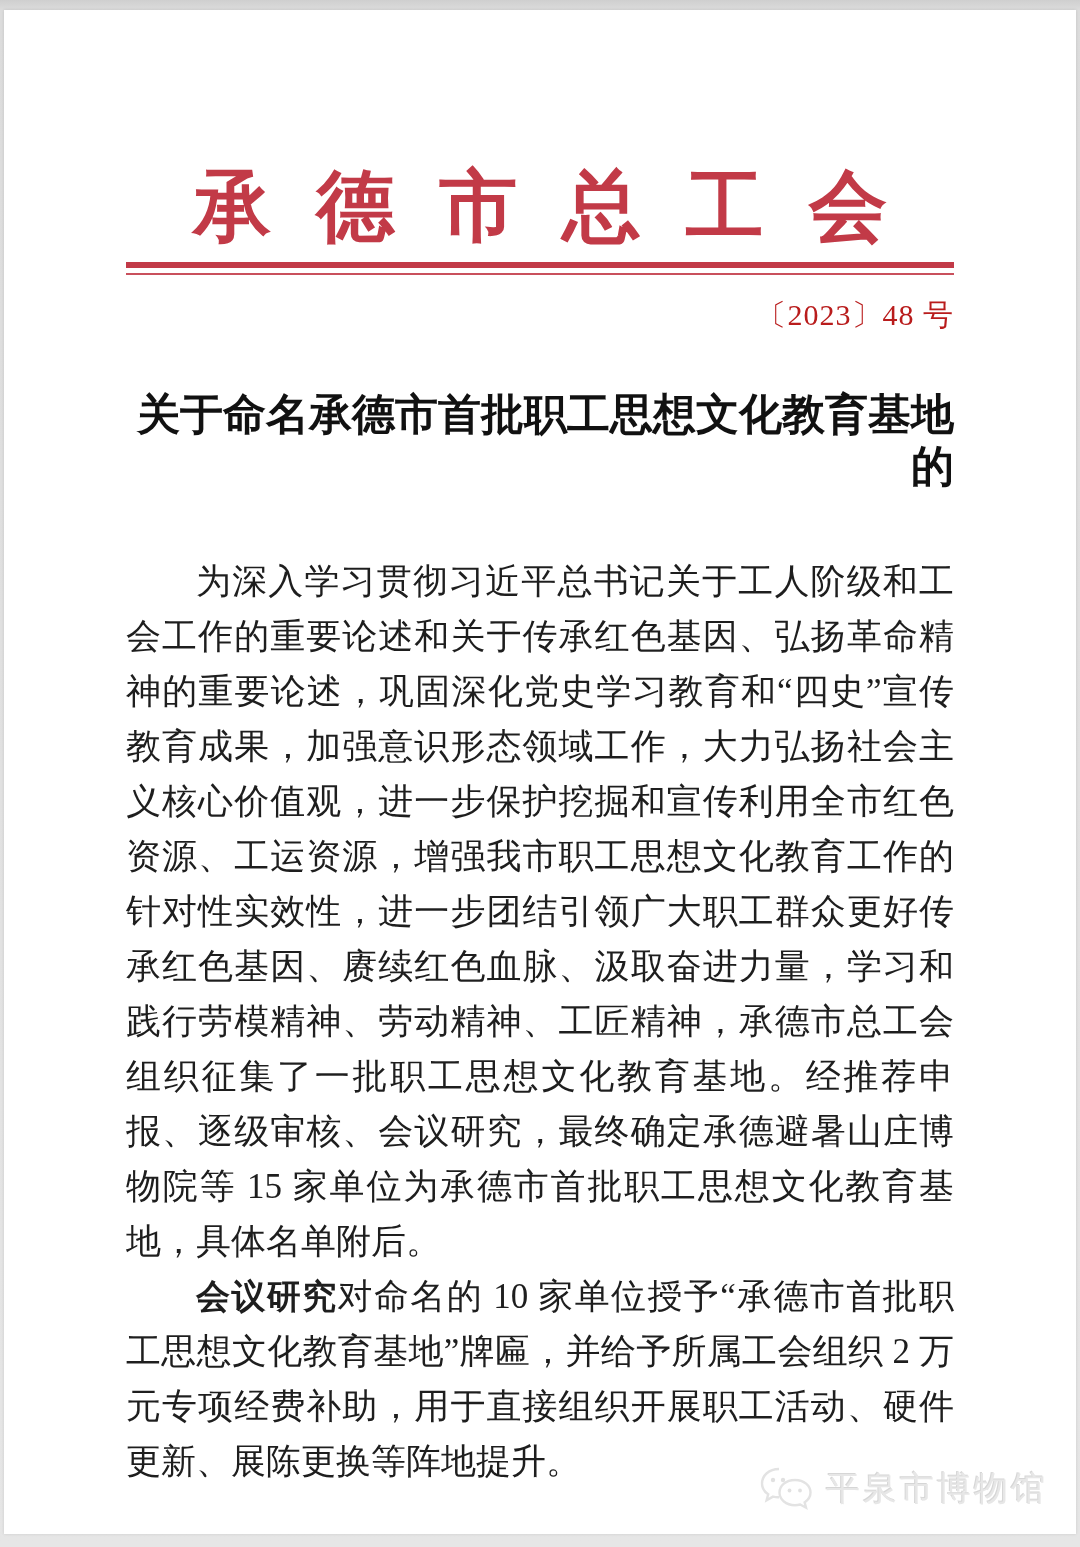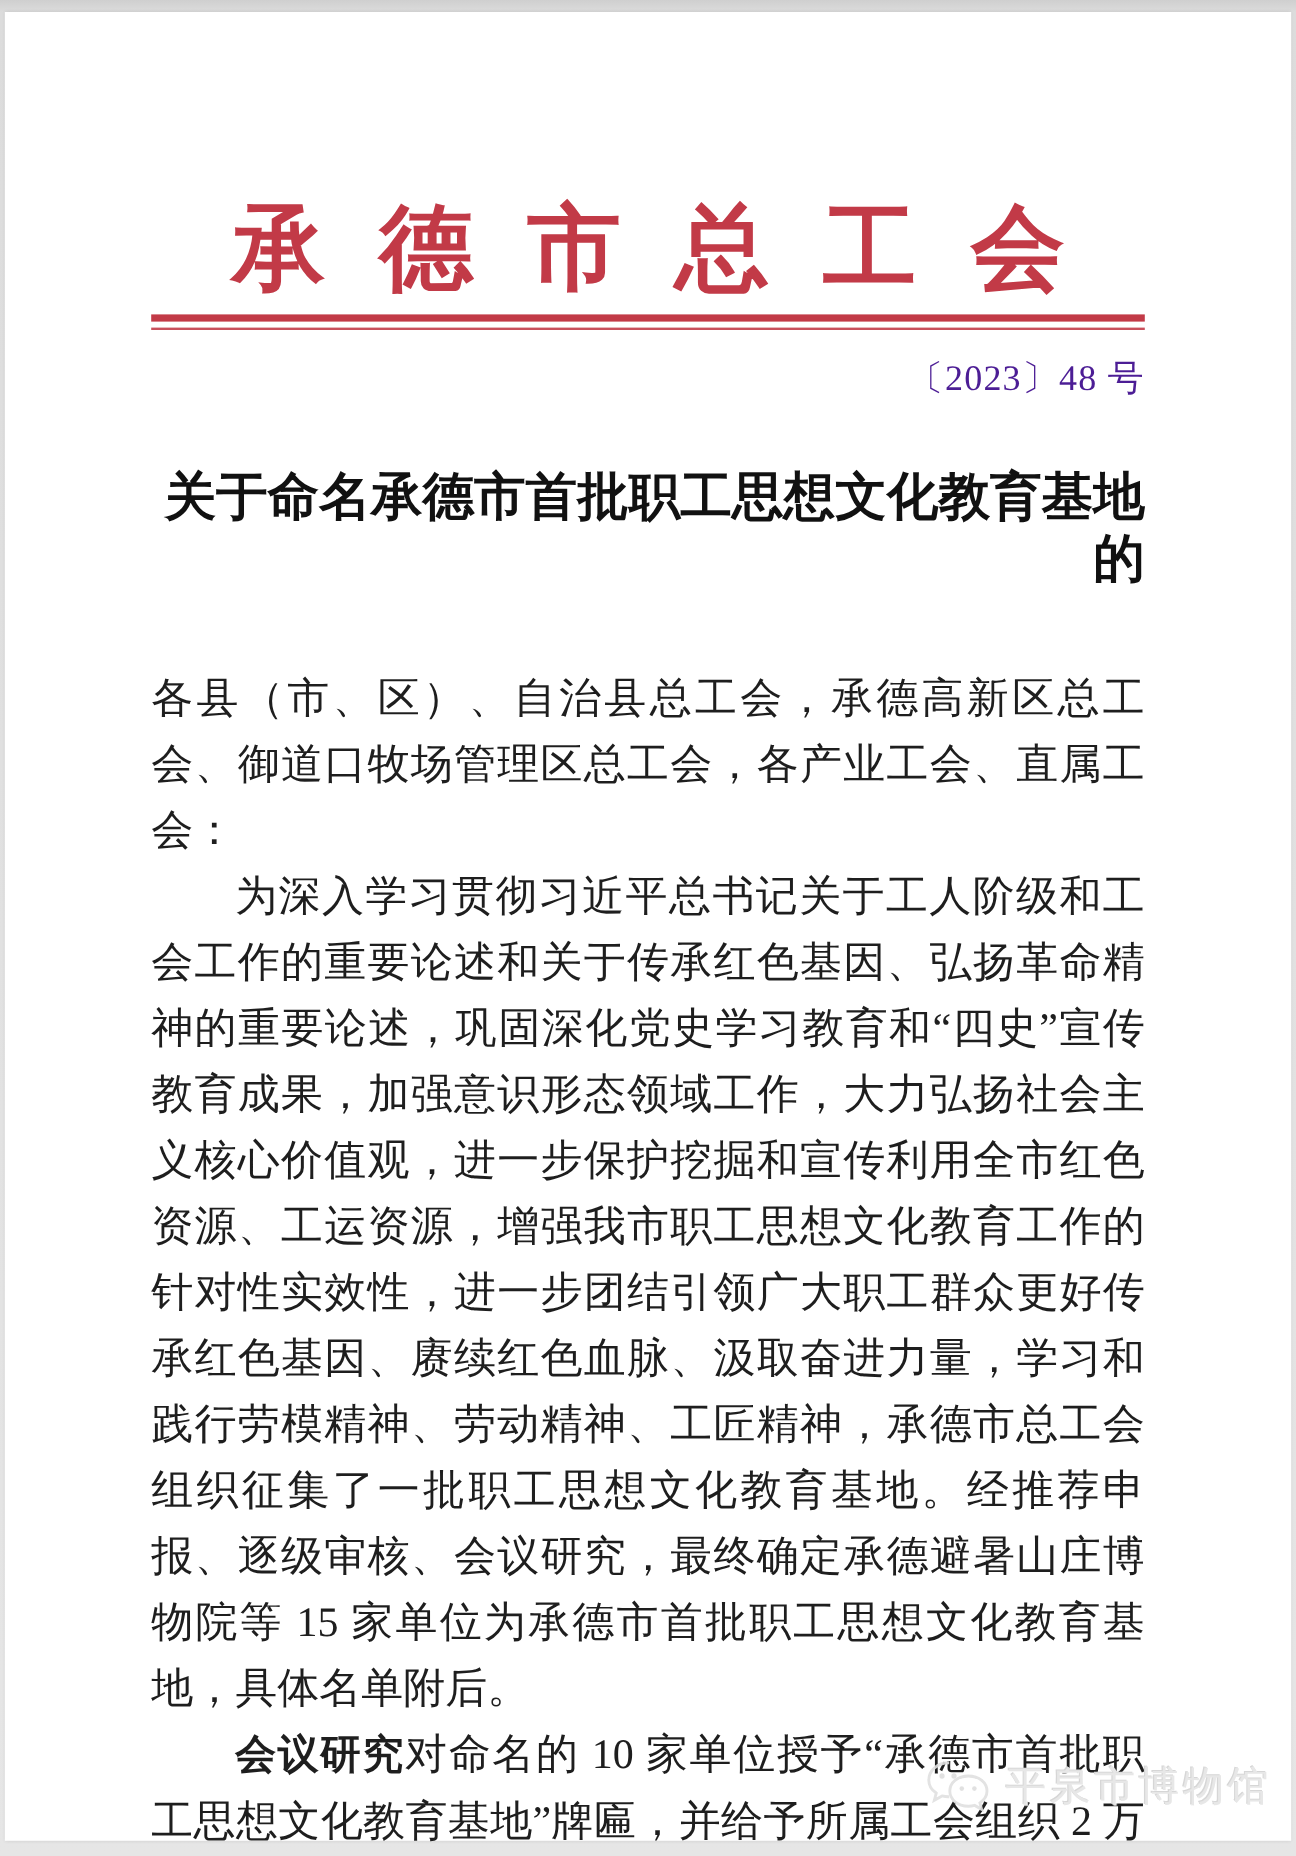--- a/index.html
+++ b/index.html
@@ -48,21 +48,21 @@
   .red-rule-thin {
     margin-top: 5px;
     height: 2px;
     background: #c9505c;
     border: none;
   }
   .doc-number {
     margin-top: 20px;
     text-align: right;
     font-size: 30px;
-    color: #4c1d95;
+    color: #b91c1c;
     letter-spacing: 1px;
   }
   
   .notice-title {
     margin-top: 52px;
     text-align: right;
     font-weight: 900;
     color: #111111;
     font-size: 43px;
     line-height: 52px;
@@ -83,21 +83,21 @@
   .indent {
     text-indent: 2em;
   }
   .bold-run {
     font-weight: bold;
     font-family: "Liberation Sans", "DejaVu Sans", sans-serif;
     font-size: 34px;
   }
   .watermark {
     position: absolute;
-    right: 16px;
+    right: 28px;
     bottom: 22px;
     display: flex;
     align-items: center;
     gap: 10px;
     color: #e7e7e7;
     font-size: 34px;
     letter-spacing: 3px;
     text-shadow: -1px -1px 0 #d6d6d6, 1px 1px 1px #ffffff;
     font-family: "Liberation Sans", "DejaVu Sans", sans-serif;
     user-select: none;
@@ -118,21 +118,20 @@
     <div class="red-rule-thick"></div>
     <div class="red-rule-thin"></div>
 
     <div class="doc-number">〔2023〕48 号</div>
 
     <div class="notice-title">
       <div>关于命名承德市首批职工思想文化教育基地的</div>
     </div>
 
     <div class="body-text">
-      <p>各县（市、区）、自治县总工会，承德高新区总工会、御道口牧场管理区总工会，各产业工会、直属工会：</p>
       <p class="indent">为深入学习贯彻习近平总书记关于工人阶级和工会工作的重要论述和关于传承红色基因、弘扬革命精神的重要论述，巩固深化党史学习教育和“四史”宣传教育成果，加强意识形态领域工作，大力弘扬社会主义核心价值观，进一步保护挖掘和宣传利用全市红色资源、工运资源，增强我市职工思想文化教育工作的针对性实效性，进一步团结引领广大职工群众更好传承红色基因、赓续红色血脉、汲取奋进力量，学习和践行劳模精神、劳动精神、工匠精神，承德市总工会组织征集了一批职工思想文化教育基地。经推荐申报、逐级审核、会议研究，最终确定承德避暑山庄博物院等 15 家单位为承德市首批职工思想文化教育基地，具体名单附后。</p>
       <p class="indent"><span class="bold-run">会议研究</span><span>对命名的 10 家单位授予“承德市首批职工思想文化教育基地”牌匾，并给予所属工会组织 2 万元专项经费补助，用于直接组织开展职工活动、硬件更新、展陈更换等阵地提升。</span></p>
     </div>
 
     <div class="watermark">
       <span>
         <svg width="58" height="46" viewBox="0 0 58 46">
           <g fill="none" stroke="#e0e0e0" stroke-width="2.4">
             <path d="M21,3 C11,3 4,9.5 4,17.5 c0,4.5 2.4,8.2 6.2,10.7 l-1.6,6 6.4-3.6 c1.9,0.5 4,0.8 6,0.7"></path>
             <path d="M37,14 c-9,0 -15.5,5.6 -15.5,12.6 c0,7 6.5,12.6 15.5,12.6 c1.8,0 3.6,-0.25 5.2,-0.7 l5.8,3.2 -1.4,-5.3 c3.6,-2.3 5.9,-5.9 5.9,-9.8 C52.5,19.6 46,14 37,14 z"></path>

